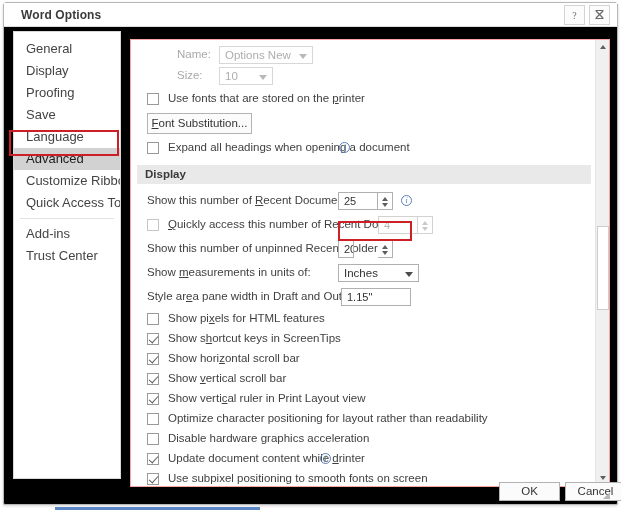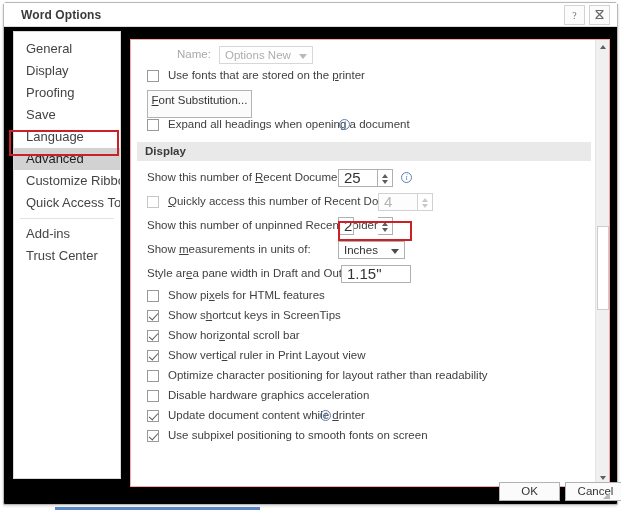--- a/index.html
+++ b/index.html
@@ -161,21 +161,21 @@
   
   u { text-decoration: underline; text-underline-offset: 1px; }
 
   
   .field {
     position: absolute;
     top: 0px;
     height: 18px;
     border: 1px solid #b0b0b0;
     background: #ffffff;
-    font-size: 15px;
+    font-size: 11px;
     color: #333333;
     line-height: 16px;
     padding-left: 5px;
     overflow: hidden;
   }
   .field.dim { border-color: #d2d2d2; color: #b5b5b5; background:#fdfdfd; }
 
   
   .spin {
     position: absolute;
@@ -344,28 +344,35 @@
       <div class="pane">
 
         <div class="row dim" style="margin-top:6px; height:21px;">
           <span class="lbl" style="left:46px;">Name:</span>
           <div class="combo dim" style="left:88px; top:0px; width:94px;">
             <span>Options New</span>
             <span class="arrow"></span>
           </div>
         </div>
 
+        <div class="row dim" style="height:23px;">
+          <span class="lbl" style="left:46px;">Size:</span>
+          <div class="combo dim" style="left:88px; top:0px; width:54px;">
+            <span>10</span>
+            <span class="arrow"></span>
+          </div>
+        </div>
 
         <div class="row" style="height:23px;">
           <span class="cb" style="left:16px;"></span>
           <span class="cb-label" style="left:37px;"><span>Use fonts that are stored on the </span><u>p</u><span>rinter</span></span>
         </div>
 
         <div class="row" style="height:26px;">
-          <div class="pbtn" style="left:16px; top:0px; width:105px; height:28px; line-height:18px;"><u>F</u><span>ont Substitution...</span></div>
+          <div class="pbtn" style="left:16px; top:0px; width:105px; height:21px; line-height:18px;"><u>F</u><span>ont Substitution...</span></div>
         </div>
 
         <div class="row" style="height:26px;">
           <span class="cb" style="left:16px;"></span>
           <span class="cb-label" style="left:37px;">Expand all headings when opening a document</span>
           <span class="info" style="left:208px; top:3px;">i</span>
         </div>
 
         <div class="section-head">Display</div>
 
@@ -395,21 +402,21 @@
           <span class="lbl" style="left:16px;"><span>Show this number of unpinned Recent </span><u>F</u><span>olders:</span></span>
           <div class="field" style="left:207px; width:16px;"><span>20</span></div>
           <div class="spin" style="left:247px;">
               <i class="up"></i>
               <i class="down"></i>
             </div>
         </div>
 
         <div class="row" style="height:24px;">
           <span class="lbl" style="left:16px;"><span>Show </span><u>m</u><span>easurements in units of:</span></span>
-          <div class="combo" style="left:207px; width:67px;">
+          <div class="combo" style="left:207px; width:81px;">
             <span>Inches</span>
             <span class="arrow"></span>
           </div>
         </div>
 
         <div class="row" style="height:22px;">
           <span class="lbl" style="left:16px;"><span>Style ar</span><u>e</u><span>a pane width in Draft and Outline views:</span></span>
           <div class="field" style="left:210px; width:70px;"><span>1.15"</span></div>
         </div>
 
@@ -421,20 +428,24 @@
         <div class="row" style="height:20px;">
           <span class="cb checked" style="left:16px;"></span>
           <span class="cb-label" style="left:37px;"><span>Show s</span><u>h</u><span>ortcut keys in ScreenTips</span></span>
         </div>
 
         <div class="row" style="height:20px;">
           <span class="cb checked" style="left:16px;"></span>
           <span class="cb-label" style="left:37px;"><span>Show hori</span><u>z</u><span>ontal scroll bar</span></span>
         </div>
 
+        <div class="row" style="height:20px;">
+          <span class="cb checked" style="left:16px;"></span>
+          <span class="cb-label" style="left:37px;"><span>Show </span><u>v</u><span>ertical scroll bar</span></span>
+        </div>
 
         <div class="row" style="height:20px;">
           <span class="cb checked" style="left:16px;"></span>
           <span class="cb-label" style="left:37px;"><span>Show verti</span><u>c</u><span>al ruler in Print Layout view</span></span>
         </div>
 
         <div class="row" style="height:20px;">
           <span class="cb" style="left:16px;"></span>
           <span class="cb-label" style="left:37px;"><span>Optimize character positioning for layout rather than readability</span><u></u><span></span></span>
         </div>

